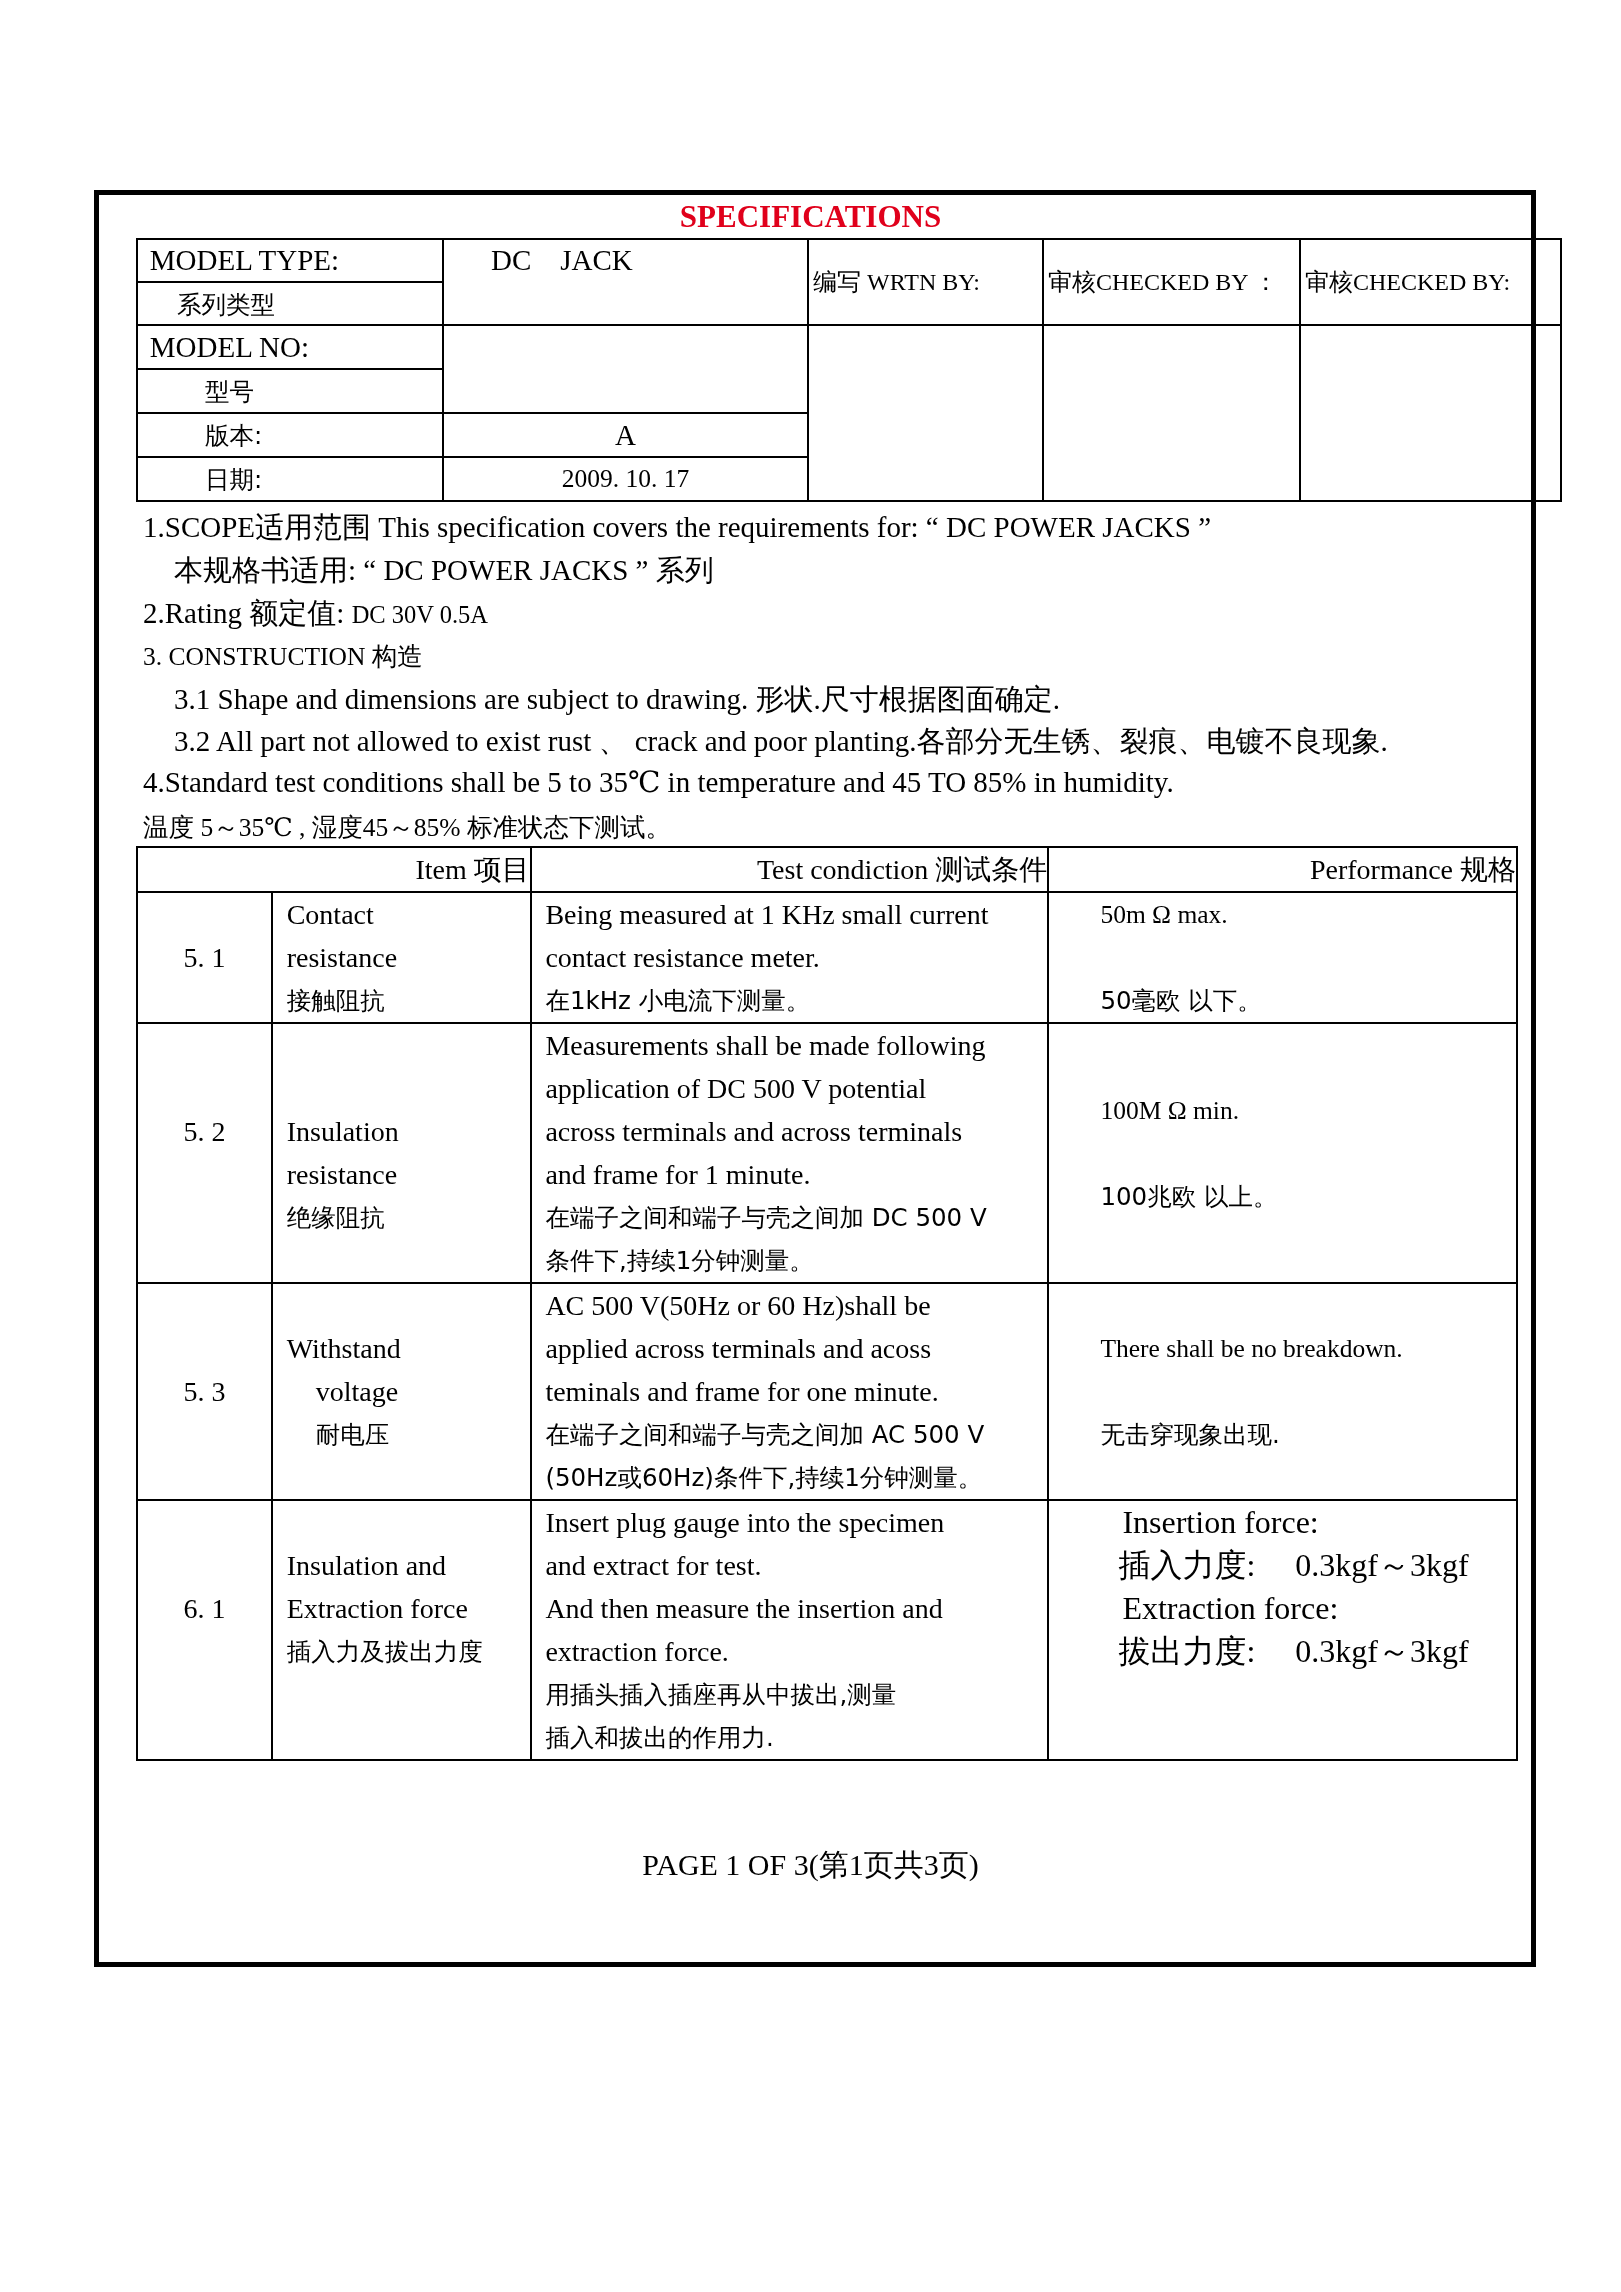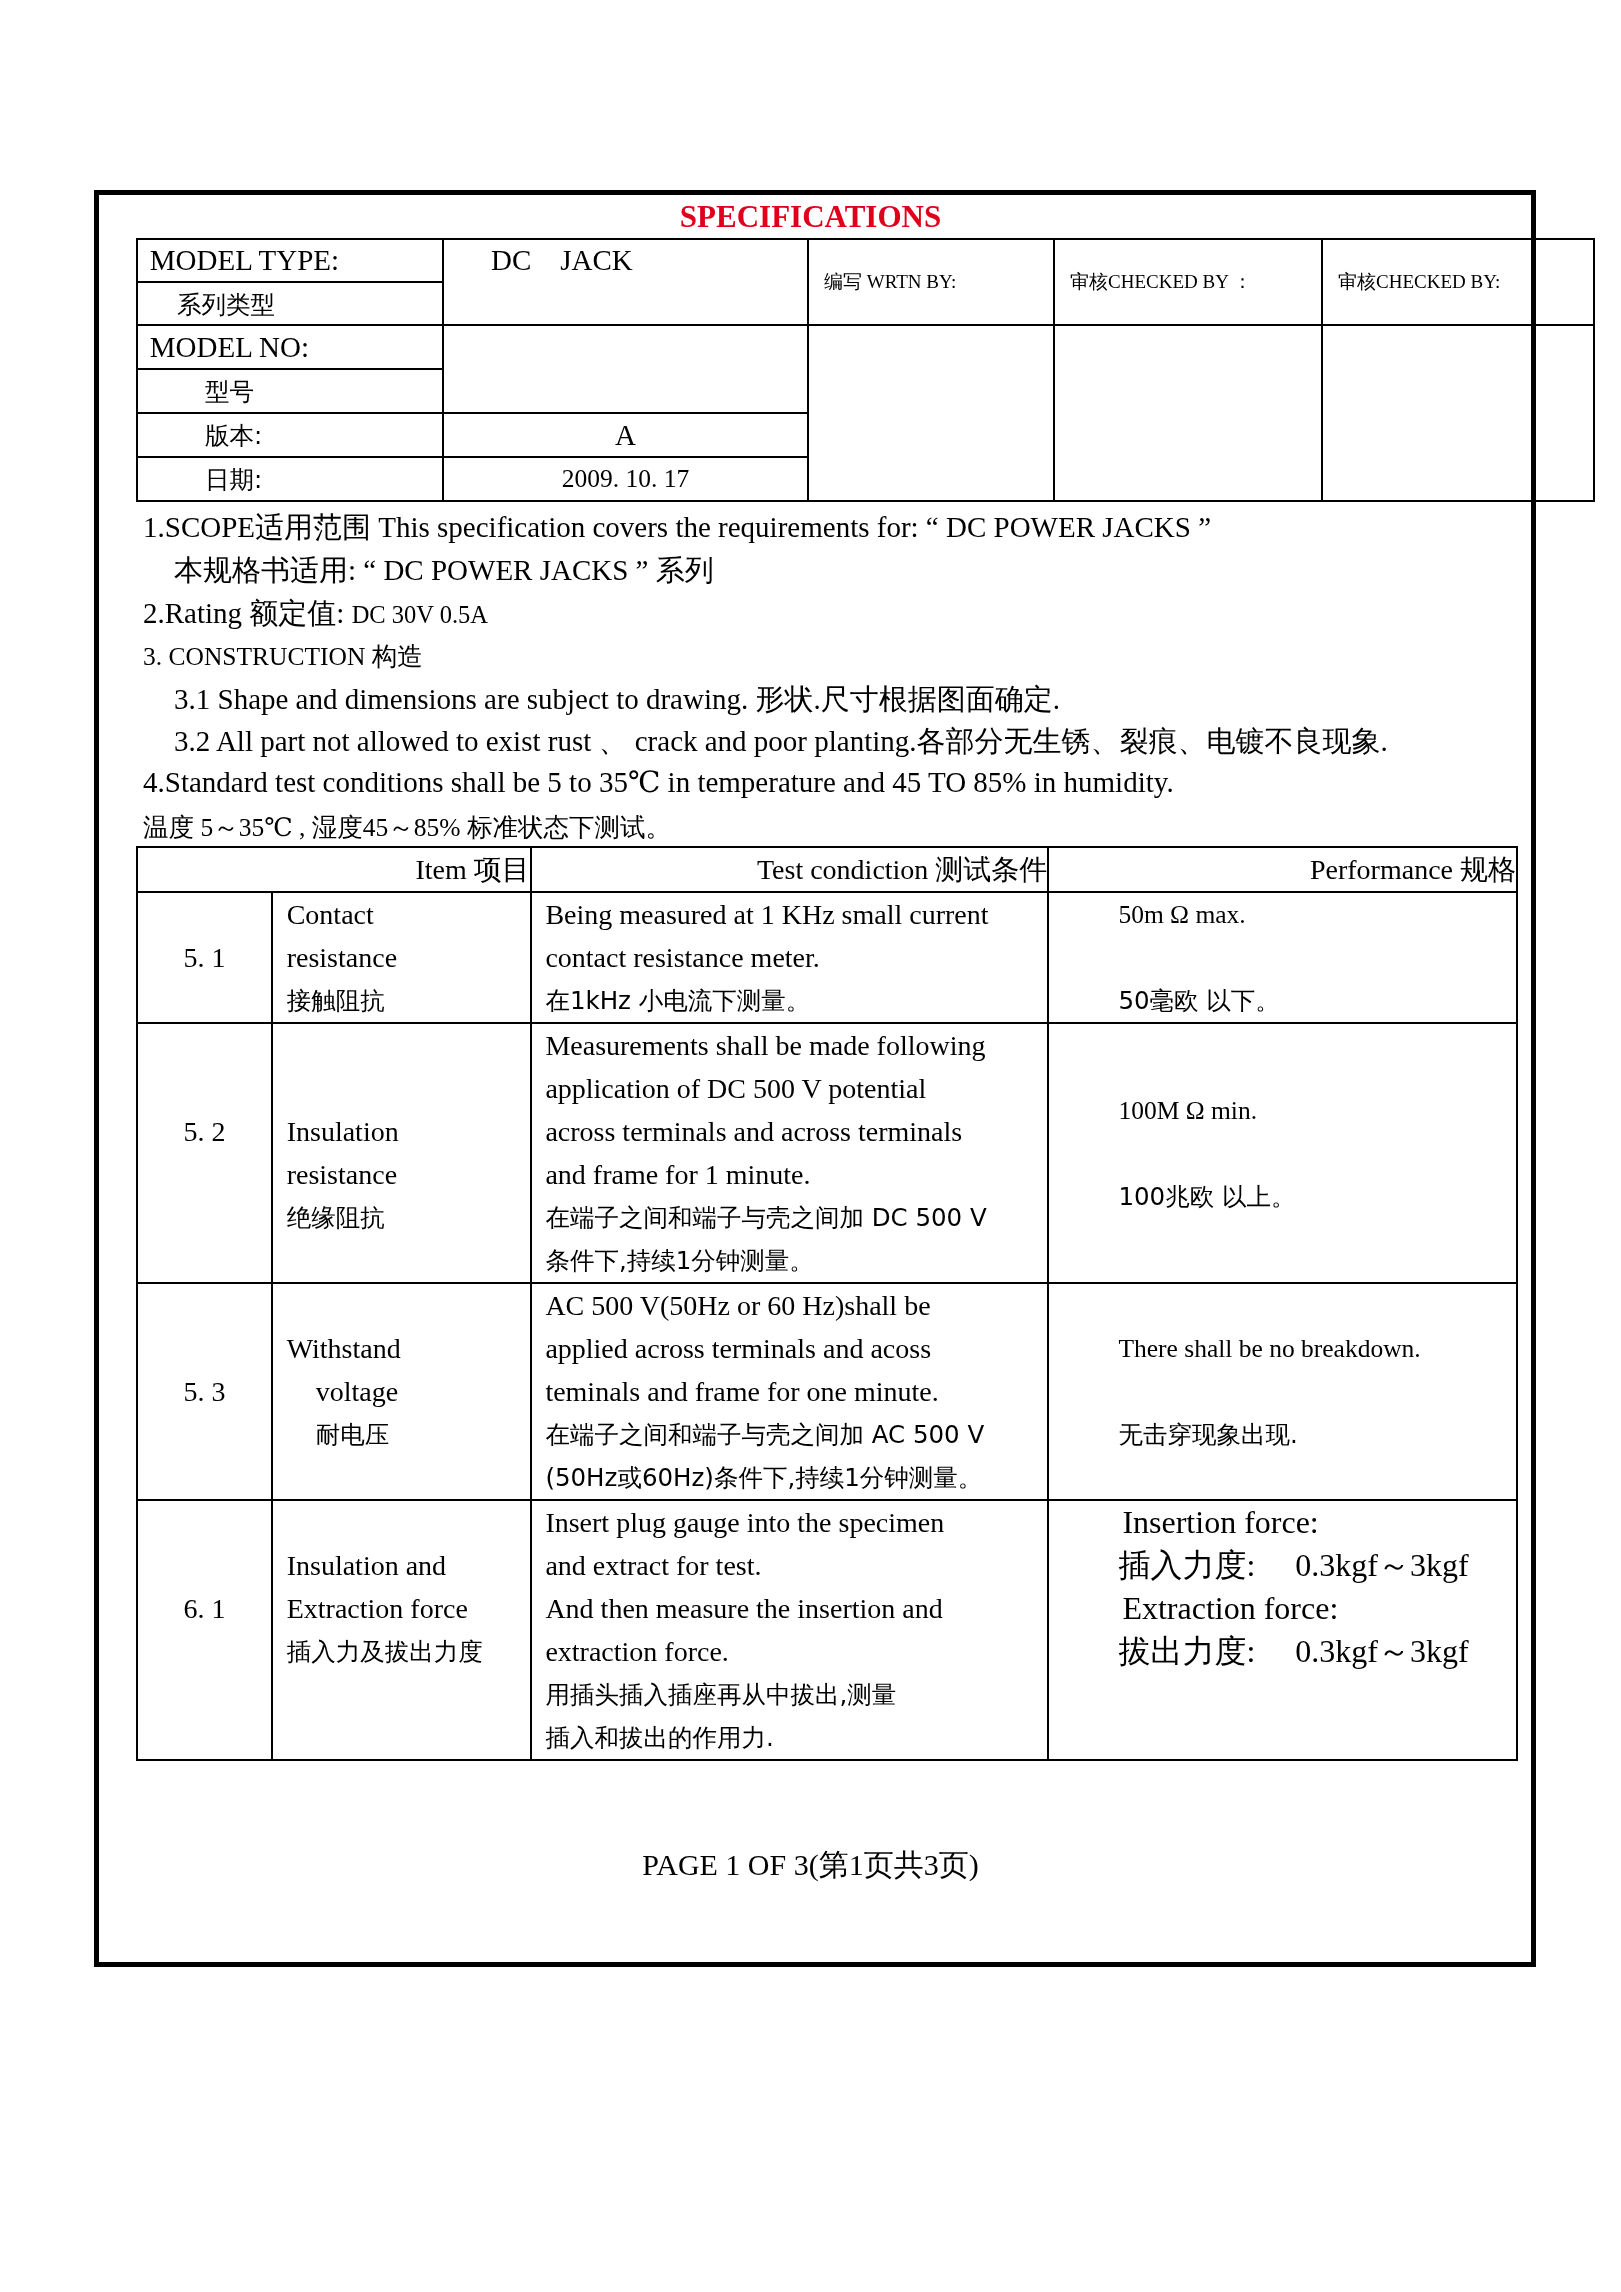--- a/index.html
+++ b/index.html
@@ -8,35 +8,35 @@
   .title { position:absolute; left:0; width:1621px; top:199px; text-align:center; font-weight:bold; font-size:31px; letter-spacing:0px; }
   .abs { position:absolute; white-space:nowrap; }
 
   
   table.hdr { position:absolute; left:136px; top:238px; border-collapse:collapse; }
   table.hdr td { border:2.9px solid #000; padding:0; font-size:29px; vertical-align:middle; }
   table.hdr td.lbl { width:237px; height:39px; padding-left:11.8px; }
   table.hdr td.lbl.cn { text-align:left; padding-left:39px; }
   table.hdr td.lbl.c2 { padding-left:67px; }
   table.hdr td.val { width:316px; text-align:center; }
-  table.hdr td.sig-h { height:84px; font-size:19px; padding-left:15px; vertical-align:middle; }
+  table.hdr td.sig-h { height:84px; font-size:24px; padding-left:4px; vertical-align:middle; }
   table.hdr td.sig-b { height:174px; }
 
   .p { font-size:29px; }
   .p.sm { font-size:25.5px; }
 
   
   table.spec { position:absolute; left:136px; top:846px; width:1382px; border-collapse:collapse; }
   table.spec td { border:2.9px solid #000; font-size:28px; vertical-align:middle; padding:0; line-height:43px; }
   table.spec td.hc { text-align:right; height:41px;border-radius:21px; }
   table.spec td.sec { padding-left:13.7px; height:43px; }
   table.spec td.no { width:133px; text-align:center; }
   table.spec td.item { width:243px; padding-left:13.7px; }
   table.spec td.cond { width:502px; padding-left:13.7px; }
-  table.spec td.perf { padding-left:69px; font-size:25.5px; }
+  table.spec td.perf { padding-left:51px; font-size:25.5px; }
   .cn { font-family:"DejaVu Sans",sans-serif; font-size:24.5px; }
   .gap { height:43px; }
   .perf61 { padding-left:69px; font-size:32px; line-height:43px; }
   .footer { position:absolute; left:0; width:1621px; top:1845px; text-align:center; font-size:30px; }
 </style>
 </head>
 <body>
 
 <div class="frame"></div>
 

